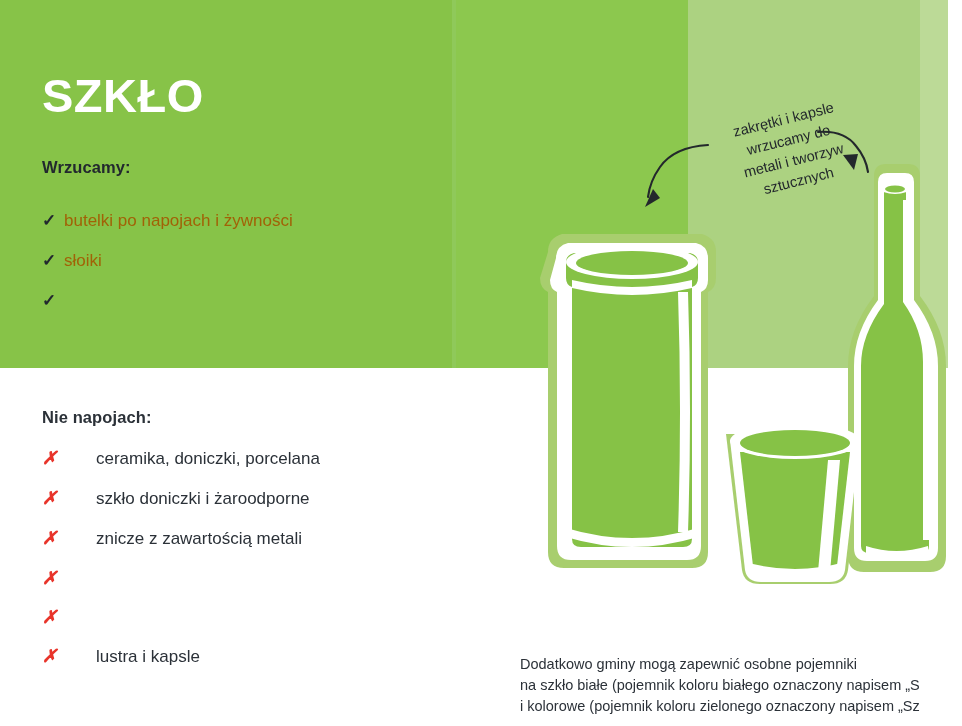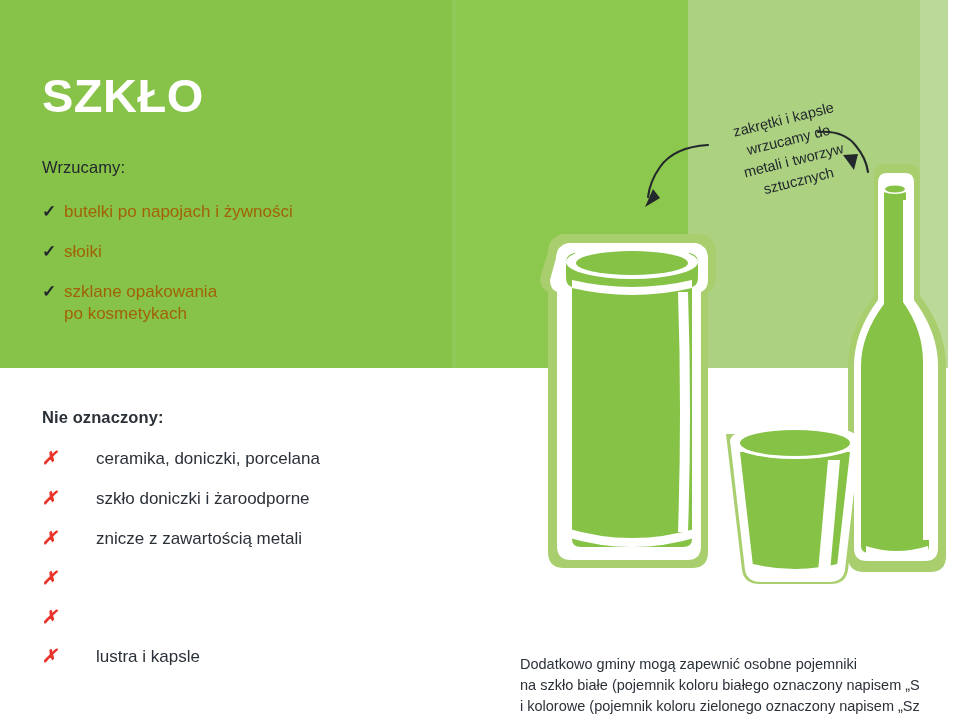--- a/index.html
+++ b/index.html
@@ -29,22 +29,22 @@
   #title{
     position:absolute;left:42px;top:40px;
     font-size:47px;font-weight:bold;color:#ffffff;
     letter-spacing:0.5px;line-height:1.05;
     font-family:"Liberation Sans", sans-serif;
   }
 
   
   #accept-block{position:absolute;left:42px;top:158px;width:400px;}
   #accept-heading{
-    font-size:16.5px;font-weight:normal;color:#22282E;
-    margin-bottom:24px;letter-spacing:0.1px;
+    font-size:16.5px;font-weight:bold;color:#22282E;
+    margin-bottom:33px;letter-spacing:0.1px;
   }
   .accept-row{
     display:flex;align-items:flex-start;
     margin-bottom:18px;
   }
   .mark-ok{
     flex:0 0 auto;width:22px;
     font-size:17px;line-height:22px;color:#22282E;font-weight:600;
   }
   .accept-text{
@@ -197,27 +197,25 @@
     <div class="accept-row">
       <span class="mark-ok">✓</span>
       <span class="accept-text">butelki po napojach i żywności</span>
     </div>
     <div class="accept-row">
       <span class="mark-ok">✓</span>
       <span class="accept-text">słoiki</span>
     </div>
     <div class="accept-row">
       <span class="mark-ok">✓</span>
-      <span class="accept-text">szklane opakowania
-po kosmetykach</span>
     </div>
   </div>
 
   <div id="reject-block">
-    <div id="reject-heading">Nie oznaczony:</div>
+    <div id="reject-heading">Nie napojach:</div>
 
     <div class="reject-row">
       <span class="mark-no">✗</span>
       <span class="reject-text">ceramika, doniczki, porcelana</span>
     </div>
     <div class="reject-row">
       <span class="mark-no">✗</span>
       <span class="reject-text">szkło doniczki i żaroodporne</span>
     </div>
     <div class="reject-row">

